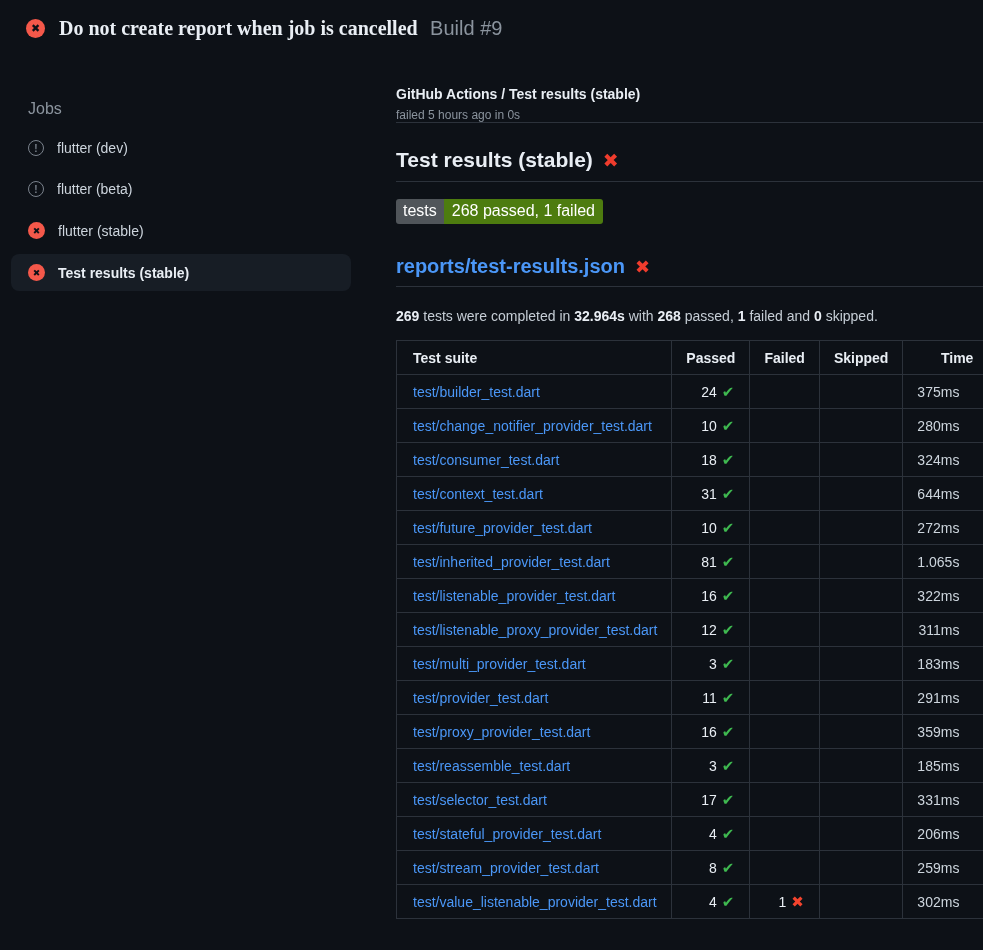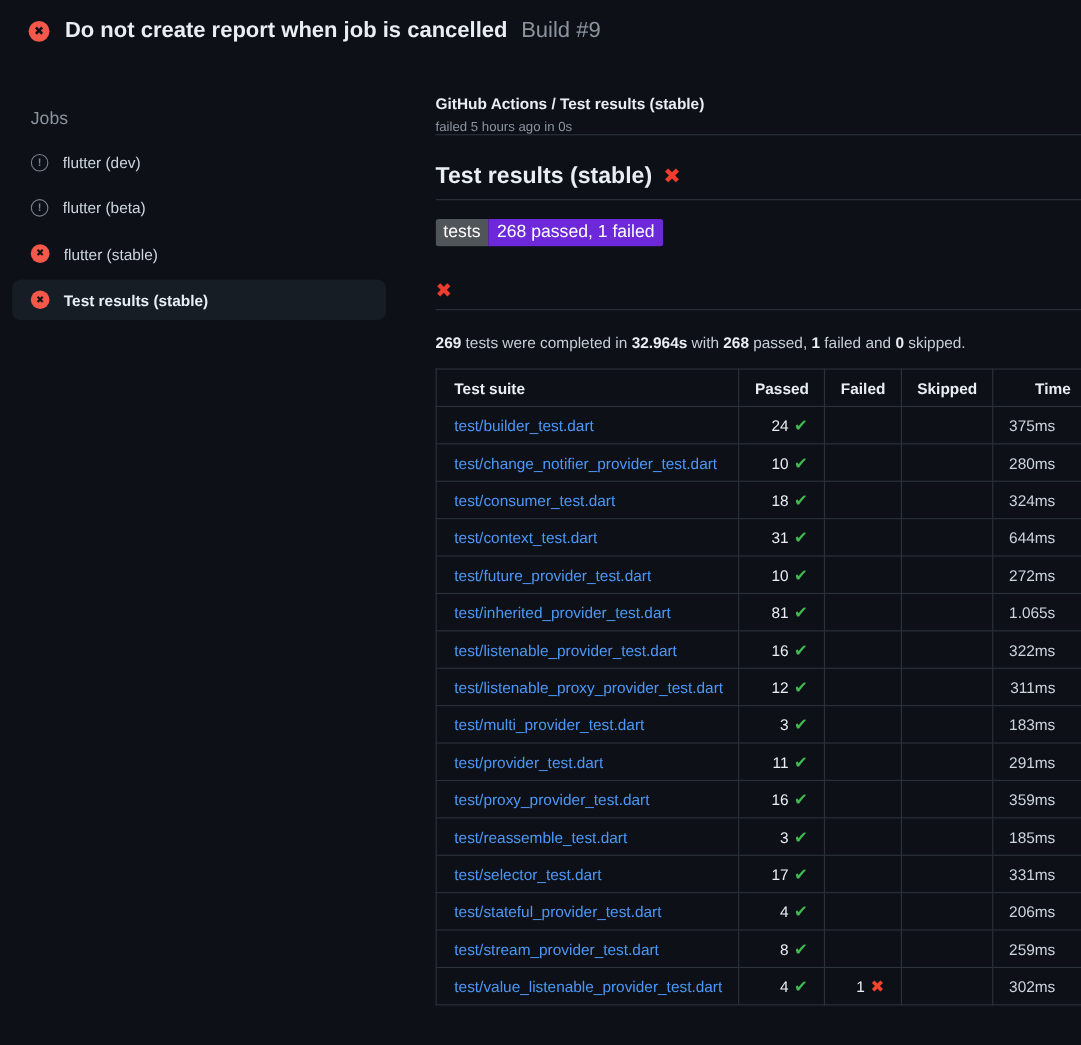--- a/index.html
+++ b/index.html
@@ -4,21 +4,21 @@
 <style>
   * { margin:0; padding:0; box-sizing:border-box; }
   html,body { background:#0d1117; }
   body { font-family:"Liberation Sans","DejaVu Sans",sans-serif; color:#e6edf3; }
   .app { width:983px; height:950px; background:#0d1117; overflow:hidden; }
 
   
   .topbar { display:flex; align-items:center; gap:14px; padding:17px 16px 14px 26px; }
   .status-dot { width:19px; height:19px; border-radius:50%; background:#f4584a; display:inline-flex;
                 align-items:center; justify-content:center; color:#0d1117; font-size:11px; font-weight:700; flex-shrink:0; }
-  .topbar .ttl { font-size:20px; font-weight:700; color:#e9eef4; }
+  .topbar .ttl { font-size:20px; font-weight:700; color:#e9eef4;font-family:Liberation Serif, serif; }
   .topbar .build { font-size:20px; font-weight:400; color:#8b949e; margin-left:8px; }
 
   .cols { display:flex; align-items:flex-start; }
 
   
   .sidebar { width:362px; flex-shrink:0; padding:20px 11px 0 11px; }
   .side-item { display:flex; align-items:center; gap:13px; padding:9px 17px; border-radius:8px;
                font-size:14px; color:#cdd5dd; cursor:pointer; }
   .jobs-label { font-size:16px; color:#8b949e; margin:26px 0 12px 17px; }
   .jobs { display:flex; flex-direction:column; gap:5px; }
@@ -40,21 +40,21 @@
   .sub { font-size:12px; color:#8b949e; margin-top:6px; }
   hr.div { border:none; border-top:1px solid #2c323b; margin:0; }
   .div-1 { margin-top:20px; }
 
   h2.sec { font-size:21px; font-weight:700; color:#e9eef4; margin-top:25px; padding-bottom:9px;
            border-bottom:1px solid #2c323b; display:flex; align-items:center; gap:10px; }
   .xmark { color:#ef3c2d; font-weight:700; font-size:19px; line-height:1; }
 
   .badge { display:inline-flex; margin-top:17px; border-radius:3px; overflow:hidden; font-size:16px; }
   .badge .k { background:#50555a; color:#fff; padding:3px 7px 4px; }
-  .badge .v { background:#6d28d9; color:#fff; padding:3px 8px 4px;text-align:right; }
+  .badge .v { background:#4d7c0f; color:#fff; padding:3px 8px 4px;text-align:right; }
 
   h3.report { font-size:20px; font-weight:700; margin-top:31px; padding-bottom:8px;
               border-bottom:1px solid #2c323b; display:flex; align-items:center; gap:10px; }
   h3.report a { color:#4b97f7; text-decoration:none; }
   h3.report .xmark { font-size:18px; }
 
   p.summary { margin-top:21px; font-size:14px; color:#c6ced6; }
   p.summary span.bold { font-weight:700; color:#e9eef4; }
 
   table.results { border-collapse:collapse; margin-top:16px; table-layout:fixed; }
@@ -124,20 +124,21 @@
         <span>Test results (stable)</span>
         <span class="xmark">✖</span>
       </h2>
 
       <span class="badge">
         <span class="k">tests</span>
         <span class="v">268 passed, 1 failed</span>
       </span>
 
       <h3 class="report">
+        <a href="#">reports/test-results.json</a>
         <span class="xmark">✖</span>
       </h3>
       <hr class="div" style="border:none;">
 
       <p class="summary"><span class="bold">269</span><span> tests were completed in </span><span class="bold">32.964s</span><span> with </span><span class="bold">268</span><span> passed, </span><span class="bold">1</span><span> failed and </span><span class="bold">0</span><span> skipped.</span></p>
 
       <table class="results">
         <colgroup>
             <col style="width:273px">
             <col style="width:67px">

